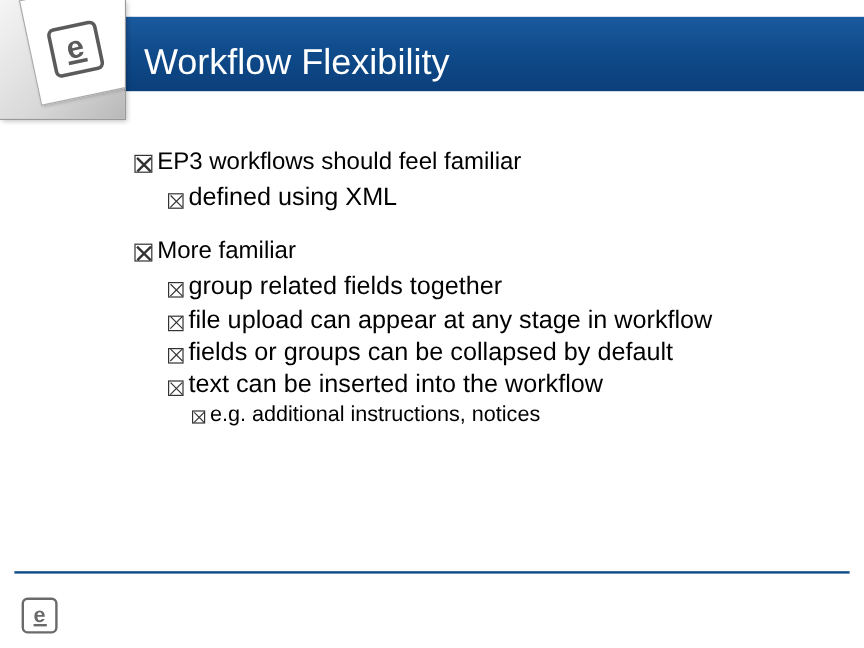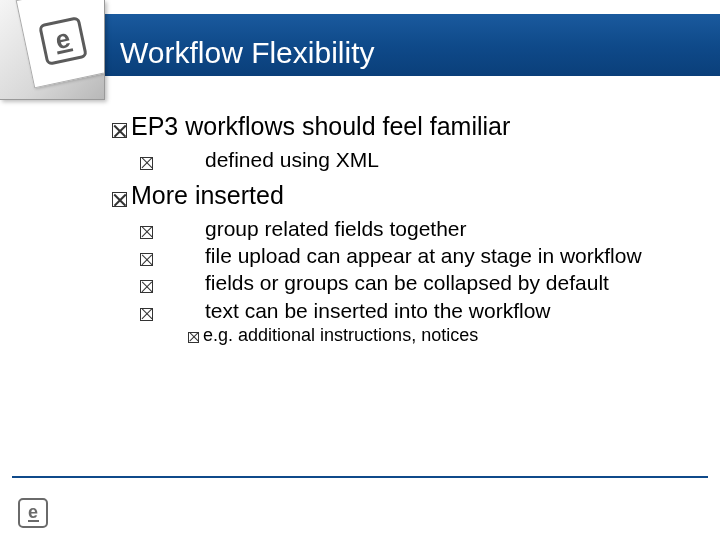--- a/index.html
+++ b/index.html
@@ -58,23 +58,23 @@
   .corner-tile .e-badge .dash {
     width: 16px; height: 3px; background: #5b5b5b; margin-top: 2px;
   }
 
   
   .content {
     position: absolute;
     left: 112px; top: 110px; right: 40px;
     color: #000;
   }
-  .lvl1 { font-size: 25px; line-height: 1.35; margin-bottom: 2px; }
-  .lvl2 { font-size: 21px; line-height: 1.3; margin-left: 28px; gap: 48px; }
-  .lvl3 { font-size: 18px; line-height: 1.3; margin-left: 76px; }
+  .lvl1 { font-size: 20px; line-height: 1.35; margin-bottom: 2px; margin-top: 12px; }
+  .lvl2 { font-size: 21px; line-height: 1.3; margin-left: 28px; }
+  .lvl3 { font-size: 18px; line-height: 1.3; margin-left: 48px; }
   .gap { height: 6px; }
 
   .bullet-row { display: flex; align-items: flex-start; }
   .bullet-row .icon { flex: 0 0 auto; margin-right: 4px; position: relative; top: 3px; }
   .lvl2 .icon { top: 3px; }
   .lvl3 .icon { top: 2px; }
   .bullet-row .txt { flex: 1 1 auto; }
 
   .xbox { display: inline-block; border: 1.5px solid #333; position: relative; background: #fff; }
   .xbox::before, .xbox::after {
@@ -141,21 +141,21 @@
     </div>
     <div class="bullet-row lvl2">
       <span class="icon"><span class="xbox sz-m"></span></span>
       <span class="txt">defined using XML</span>
     </div>
 
     <div class="gap"></div>
 
     <div class="bullet-row lvl1">
       <span class="icon"><span class="xbox sz-l"></span></span>
-      <span class="txt">More inserted</span>
+      <span class="txt">More familiar</span>
     </div>
     <div class="bullet-row lvl2">
       <span class="icon"><span class="xbox sz-m"></span></span>
       <span class="txt">group related fields together</span>
     </div>
     <div class="bullet-row lvl2">
       <span class="icon"><span class="xbox sz-m"></span></span>
       <span class="txt">file upload can appear at any stage in workflow</span>
     </div>
     <div class="bullet-row lvl2">

